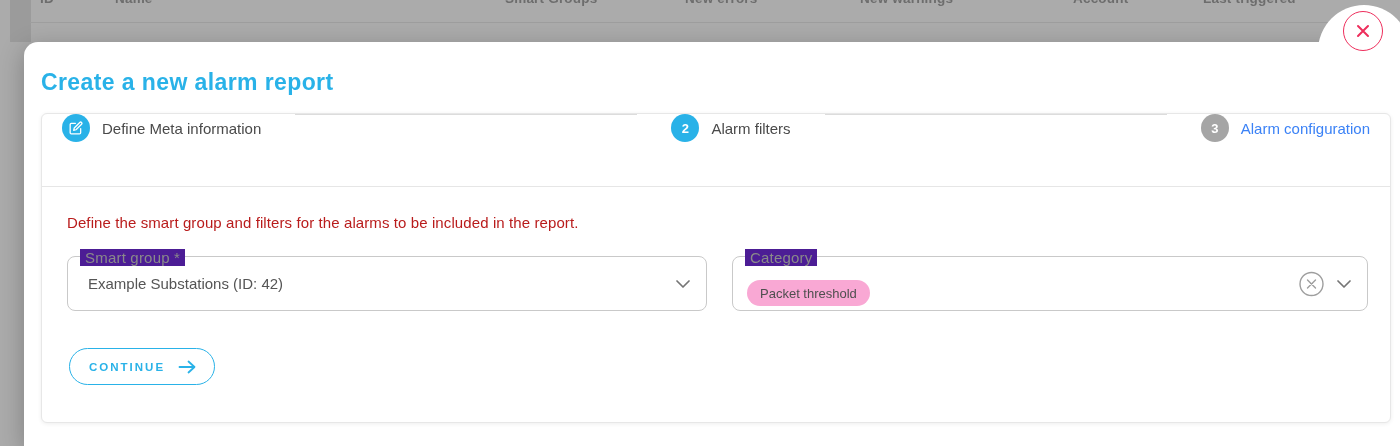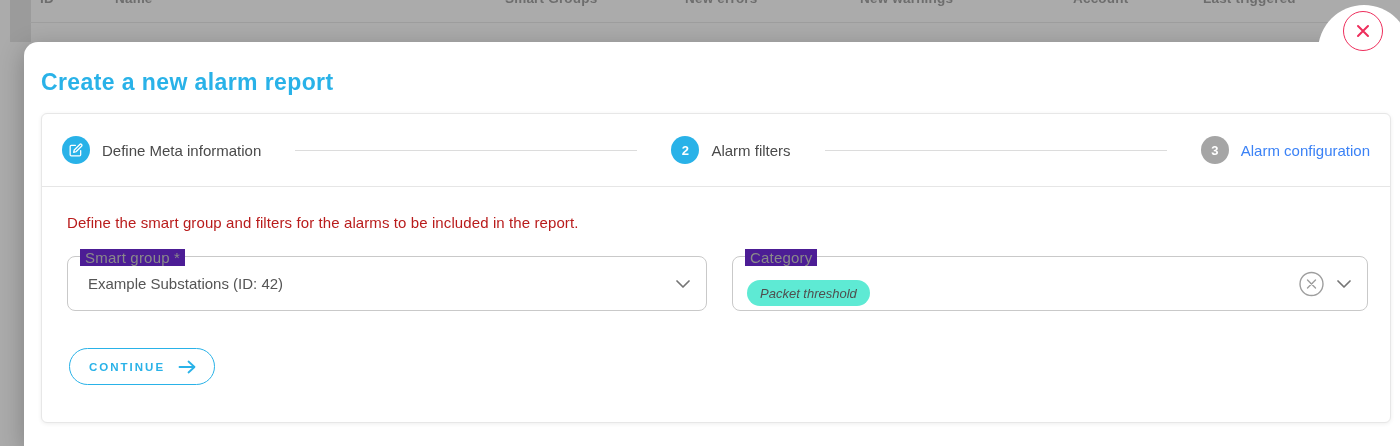--- a/index.html
+++ b/index.html
@@ -20,21 +20,21 @@
   .close-btn { position:absolute; left:1319px; top:-31px; width:40px; height:40px; border-radius:50%;
                background:#ffffff; border:1.5px solid #ee2e5c; display:flex; align-items:center; justify-content:center; cursor:pointer; }
 
   .modal-title { position:absolute; left:17px; top:27px; font-size:23px; font-weight:700; color:#29b2e8; letter-spacing:.4px; }
 
   
   .card { position:absolute; left:17px; top:71px; width:1350px; height:310px; background:#fff;
           border:1px solid #e7e7e7; border-radius:6px; box-shadow:0 1px 4px rgba(0,0,0,.07); }
 
   
-  .stepper { height:72px; display:flex; align-items:center; padding:0 20px; }
+  .stepper { height:72px; display:flex; align-items:flex-start; padding:0 20px; }
   .step { display:flex; align-items:center; gap:12px; flex-shrink:0; cursor:pointer; }
   .step-circle { width:28px; height:28px; border-radius:50%; display:flex; align-items:center; justify-content:center;
                  color:#fff; font-size:13px; font-weight:600; flex-shrink:0; }
   .step-circle.active { background:#29b2e8; }
   .step-circle.inactive { background:#a5a5a5; }
   .step-label { font-size:15px; color:#4a4a4a; white-space:nowrap; }
   .step-label.inactive { color:#3b82f6; }
   .connector { flex:1; height:1px; background:#dcdcdc; margin:0 34px; }
 
   .card-divider { height:1px; background:#e6e6e6; }
@@ -48,21 +48,21 @@
            display:flex; align-items:center; cursor:pointer; background:#fff; }
   .field-smart { width:640px; padding:0 46px 0 20px; }
   .field-category { flex:1; padding:0 88px 4px 14px;align-items:flex-end; }
   .field-label { position:absolute; top:-8px; left:12px; background:#4c1d95; padding:0 5px;
                  font-size:15px; color:#8a8a8a; letter-spacing:.2px; }
   .field-value { font-size:15px; color:#555; }
   .chevron { position:absolute; right:16px; top:50%; transform:translateY(-50%); display:flex; }
   .clear-icon { position:absolute; right:42px; top:50%; transform:translateY(-50%); display:flex; cursor:pointer; }
 
   .chip { display:inline-flex; align-items:center; height:26px; padding:0 13px; border-radius:14px;
-          background:#5eead4; font-size:13px; color:#4f4f4f; white-space:nowrap;font-style:italic; }
+          background:#f9a8d4; font-size:13px; color:#4f4f4f; white-space:nowrap; }
 
   
   .continue-btn { margin-top:37px; margin-left:2px; display:inline-flex; align-items:center; gap:13px;
                   height:37px; padding:0 17px 0 19px; border:1.5px solid #29b2e8; border-radius:19px;
                   background:#fff; color:#29b2e8; font-size:11.5px; font-weight:700; letter-spacing:2px;
                   font-family:"Liberation Sans", sans-serif; cursor:pointer; }
 </style>
 </head>
 <body>
 

